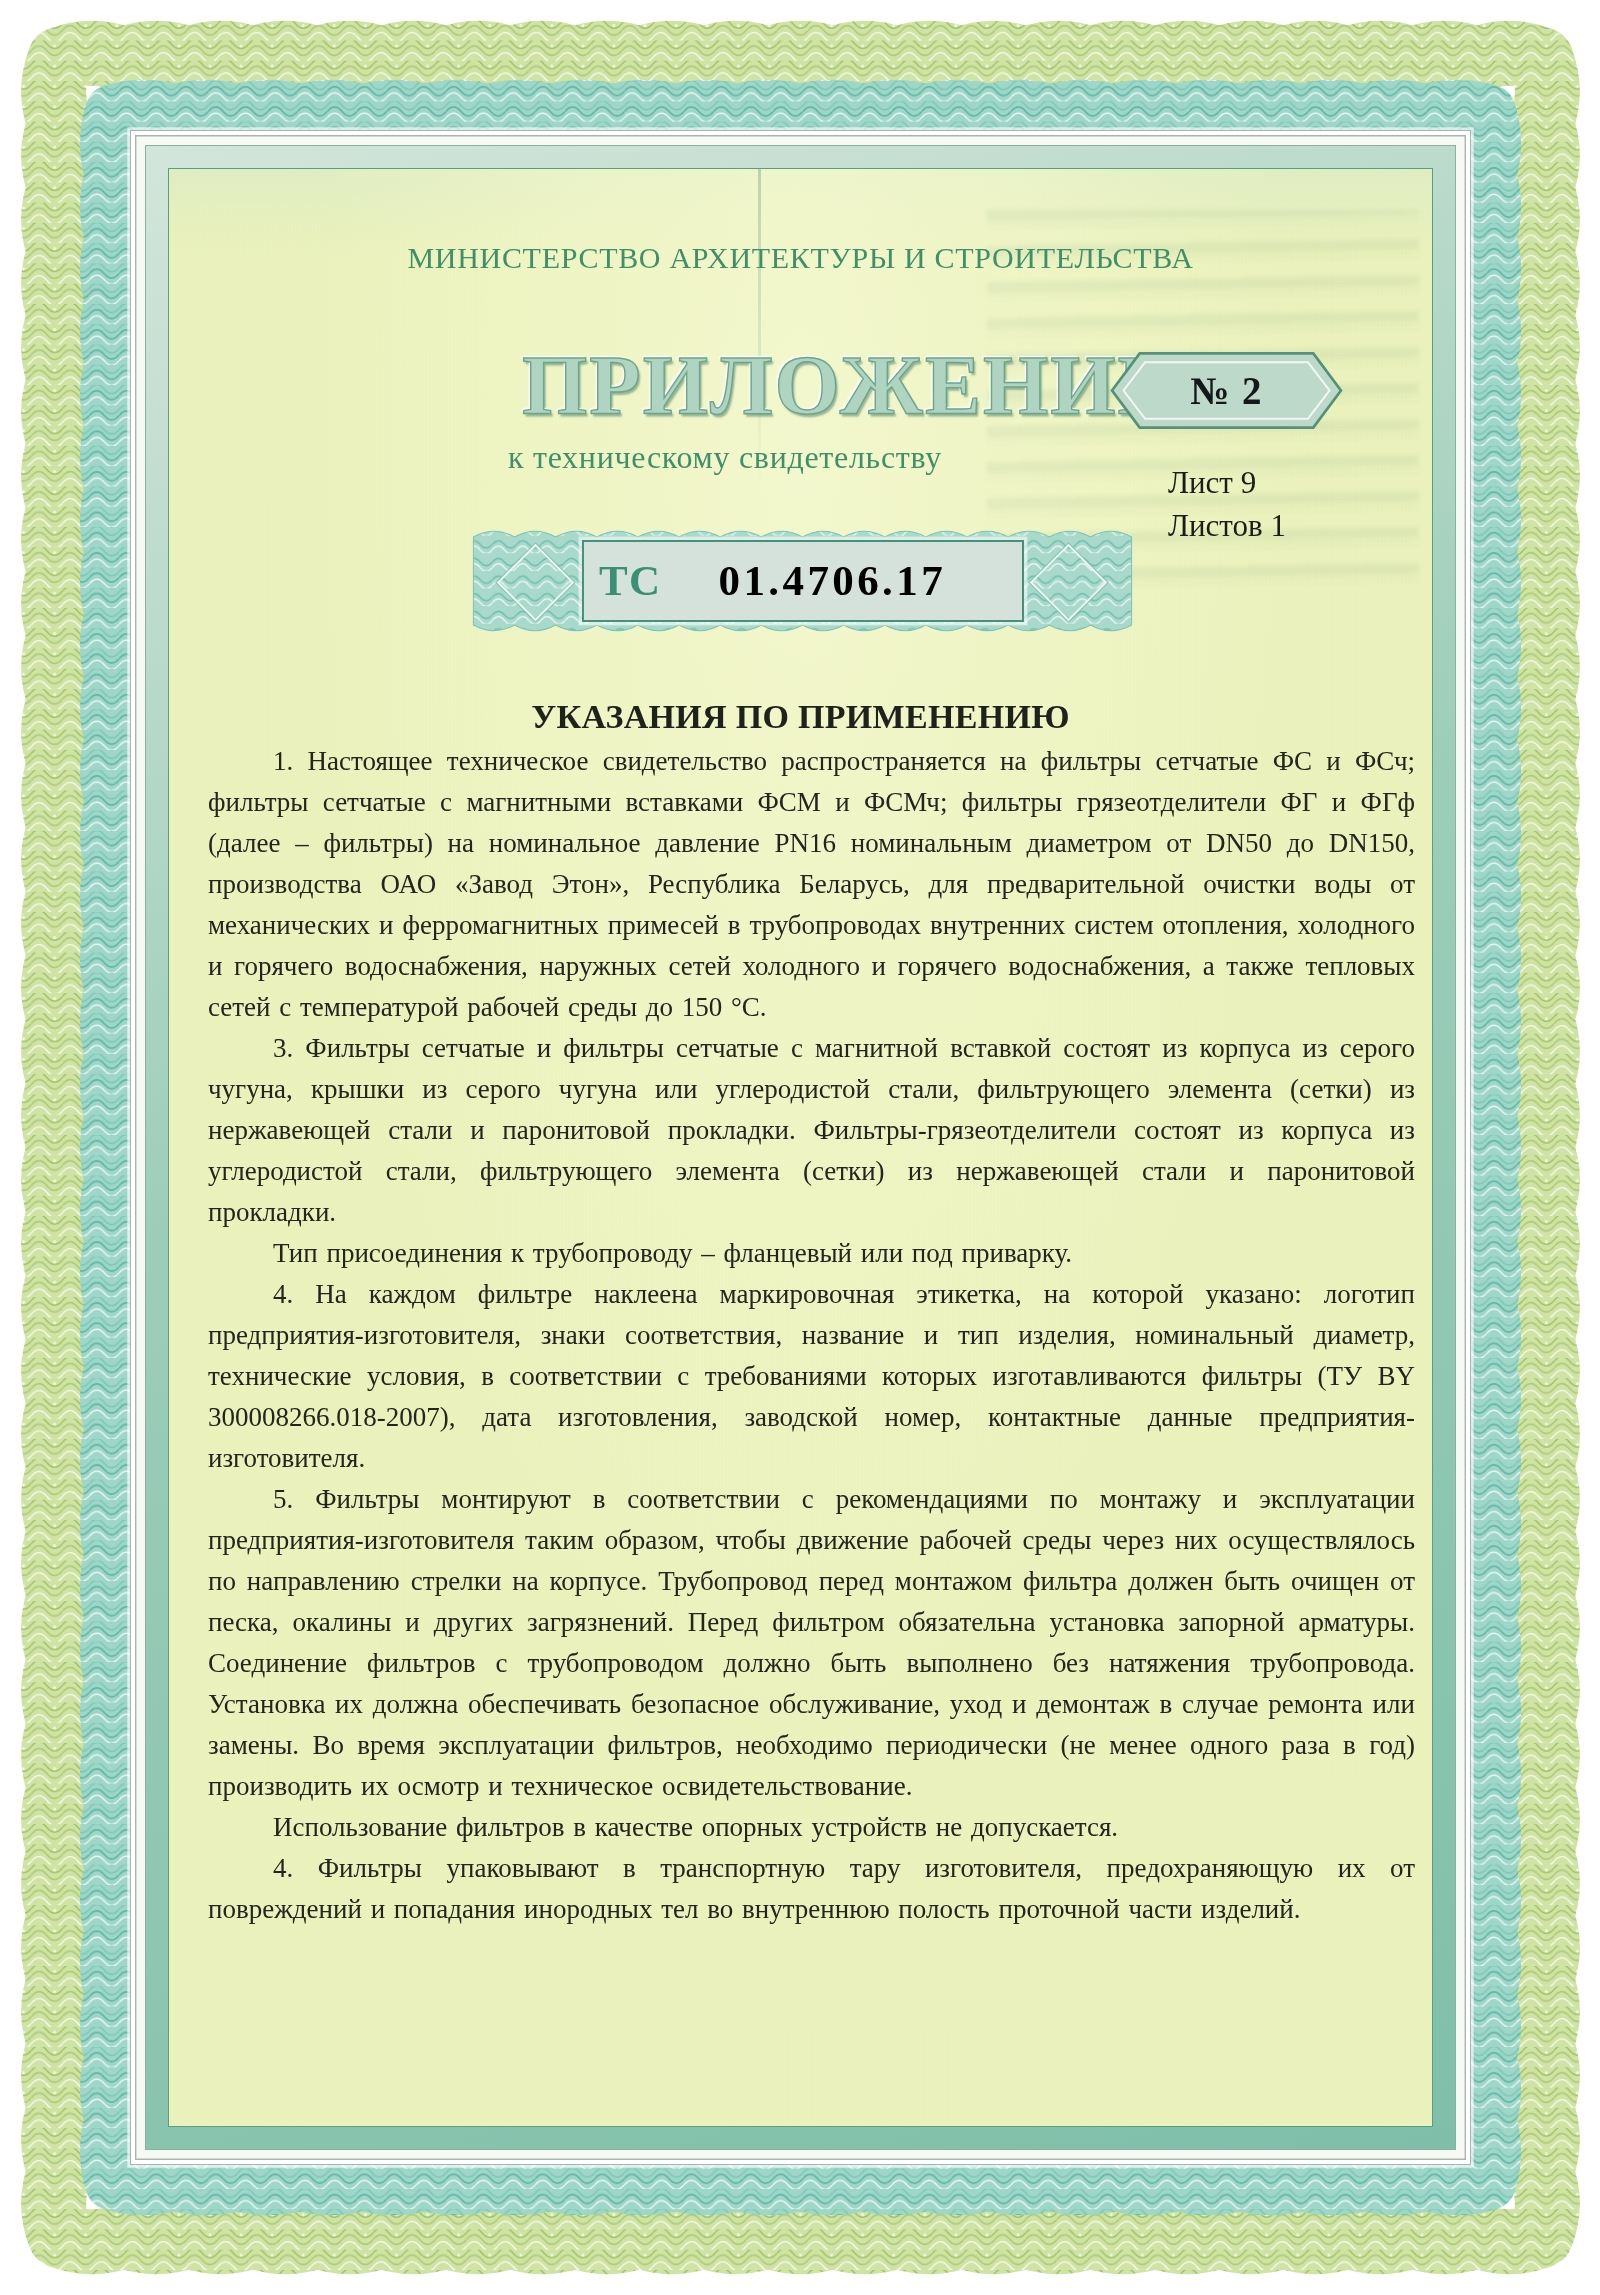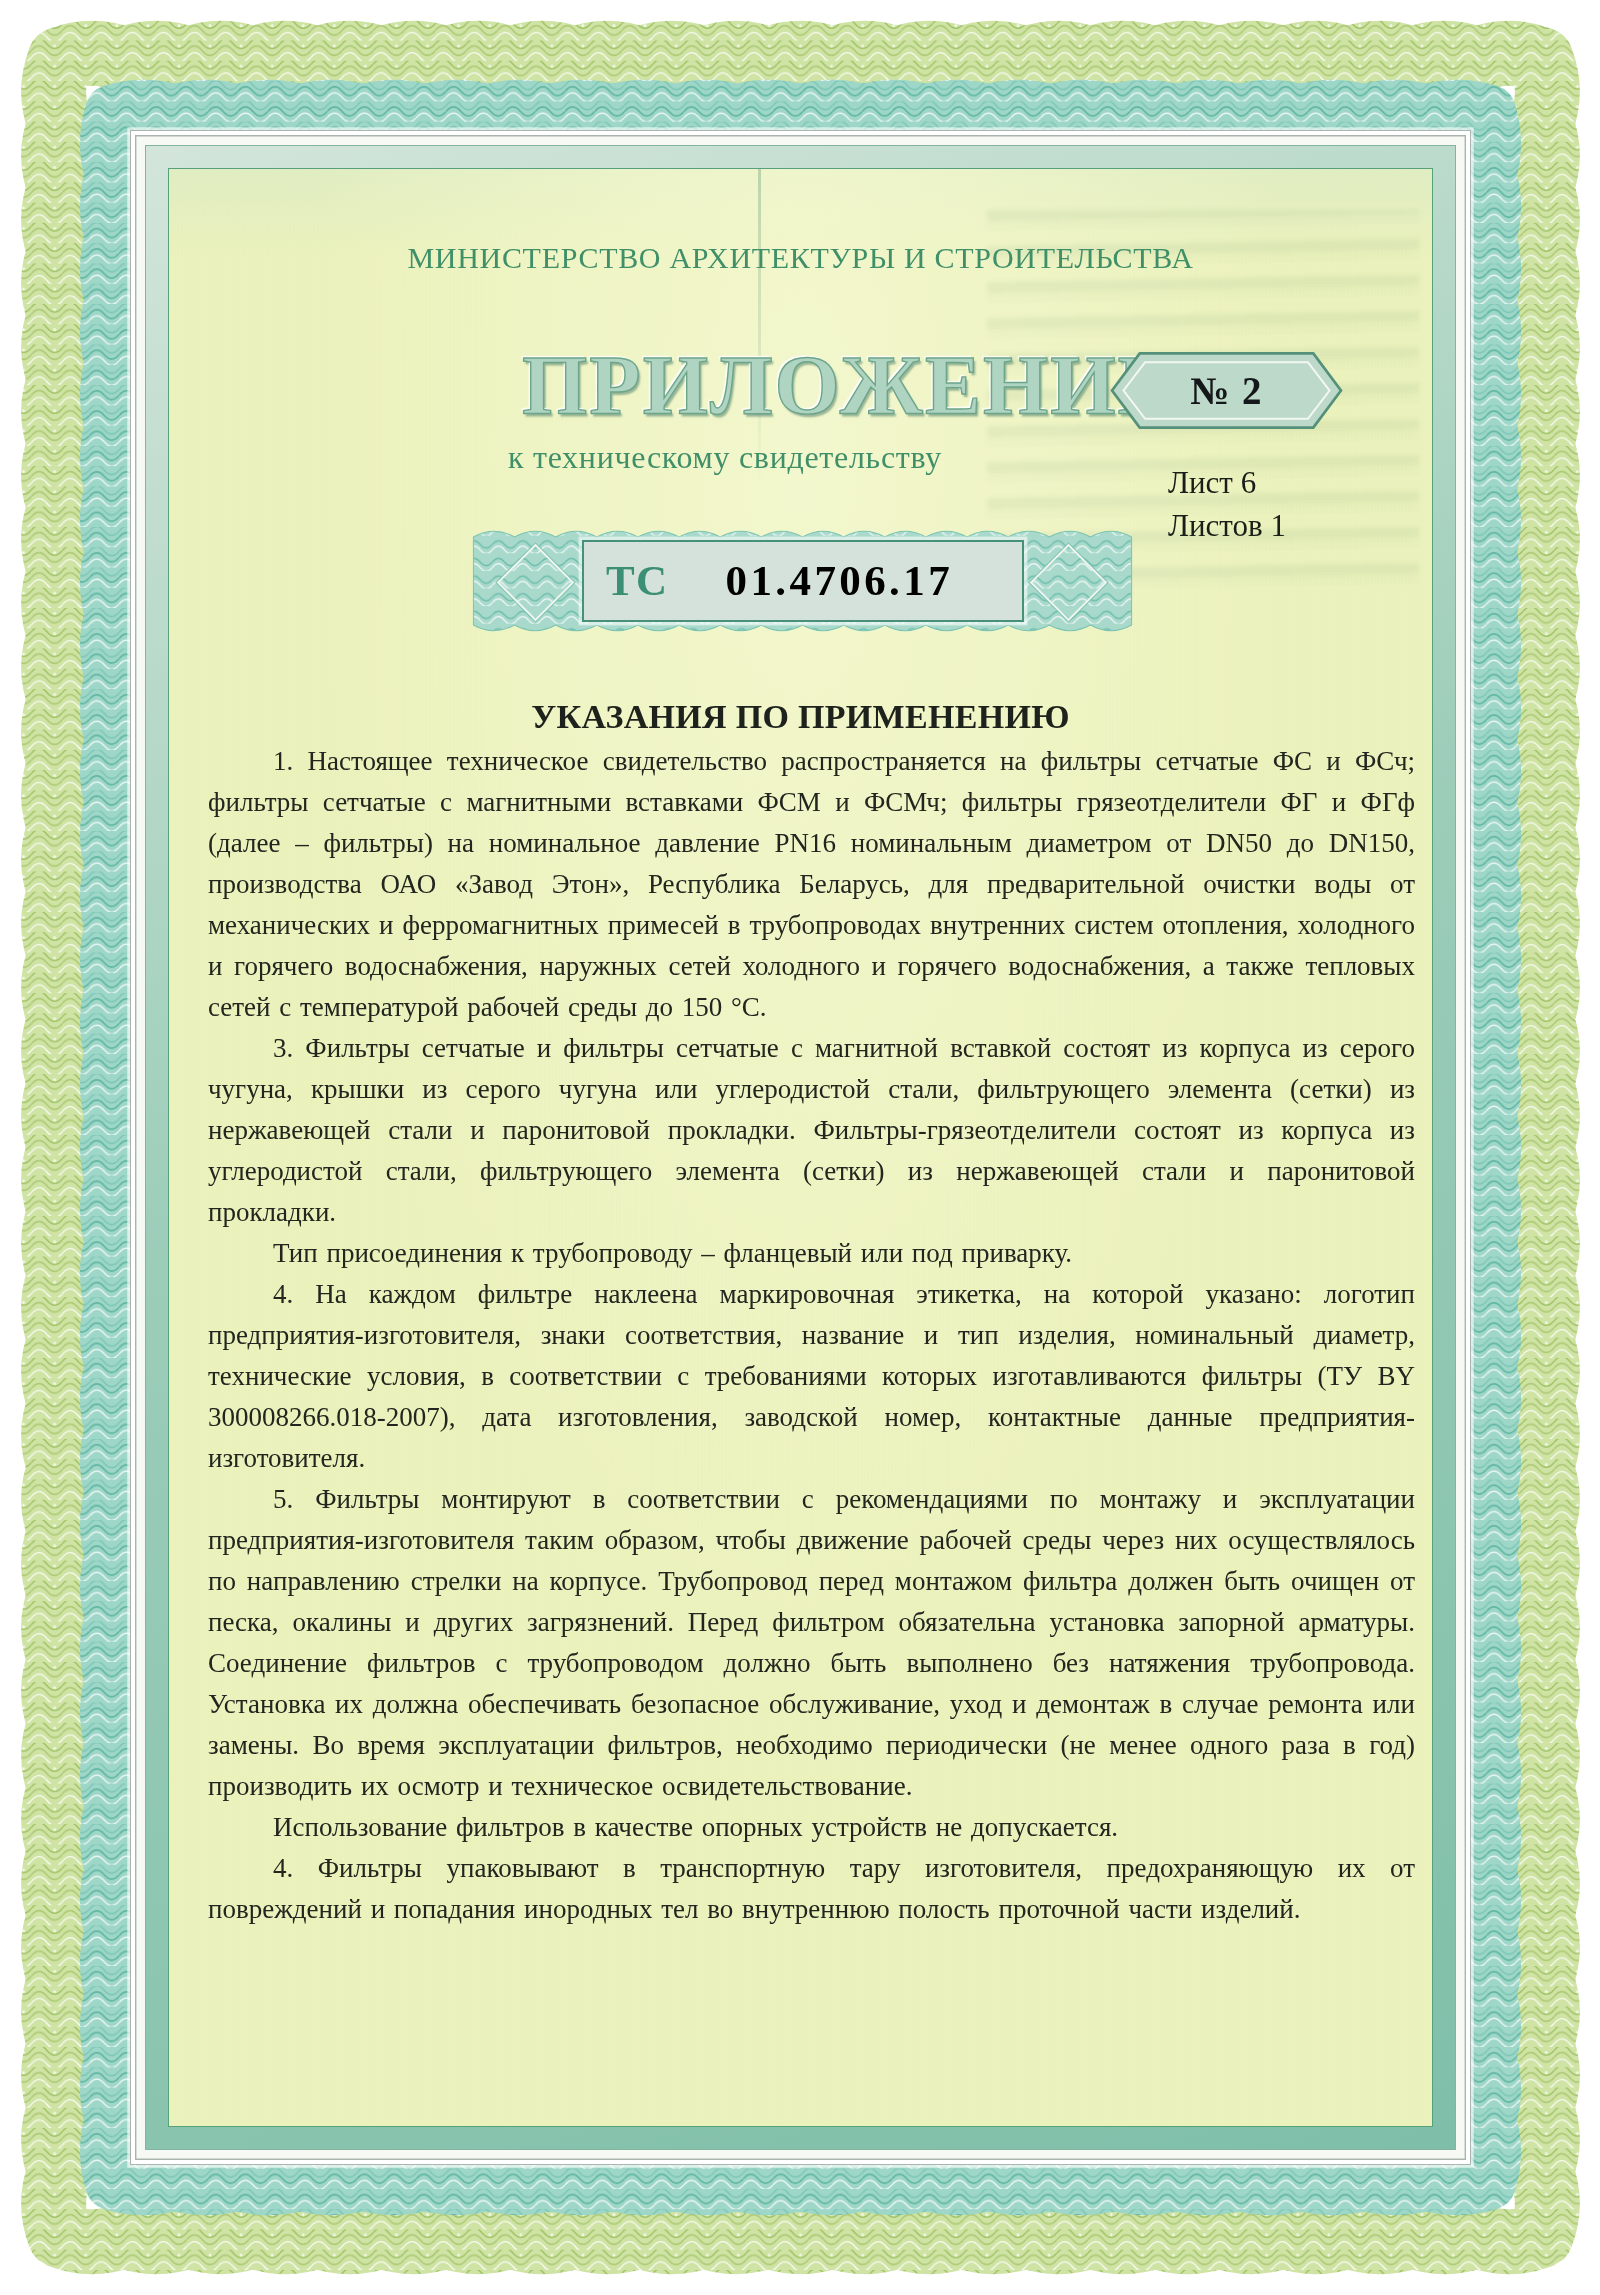--- a/index.html
+++ b/index.html
@@ -91,21 +91,21 @@
     position:absolute;top:37px;width:51px;height:51px;
     border:2.7px solid #eef5ef;outline:1.4px solid #84c5b2;
     transform:rotate(45deg);
   }
   .d-left{left:40px;} .d-right{left:573px;}
   .tc-inner{
     position:absolute;left:114px;top:21.6px;width:442px;height:82px;box-sizing:border-box;
     background:var(--tc-inner-bg,#d5e2db);
     border:2px solid #47907a;
     box-shadow:0 0 0 3.4px rgba(255,255,255,.55);
-    display:flex;align-items:center;padding-left:22px;gap:57px;
+    display:flex;align-items:center;padding-left:15px;gap:57px;
   }
   .tc-prefix{font-size:43px;font-weight:700;letter-spacing:1.4px;color:var(--tc-teal-text,#3b8f74);}
   .tc-number{font-size:43px;font-weight:700;letter-spacing:3.4px;color:#000000;text-align:right;}
 
   .section-heading{
     position:absolute;top:529px;left:0;width:100%;
     text-align:center;font-size:34px;font-weight:700;letter-spacing:0.3px;
     color:var(--text-black,#1e221c);
   }
 
@@ -164,21 +164,21 @@
       <svg viewBox="0 0 345 120" preserveAspectRatio="none">
         <polygon points="3,60 44,5 301,5 342,60 301,115 44,115" fill="#bdd9c9" stroke="#55917a" stroke-width="4"></polygon>
         <polygon points="20,60 52,18 293,18 325,60 293,102 52,102" fill="none" stroke="#f4f8f4" stroke-width="3"></polygon>
       </svg>
       <span class="badge-text">№ 2</span>
     </div>
 
     <div class="subtitle">к техническому свидетельству</div>
 
     <div class="sheet-block">
-      <div>Лист 6</div>
+      <div>Лист 9</div>
       <div>Листов 1</div>
     </div>
 
     <div class="tc-banner">
       <svg class="tc-lace" viewBox="0 0 990 186" preserveAspectRatio="none">
         <path id="tc-band-path" fill="url(#patT2)" stroke="#7cc4b2" stroke-width="1.5" d="M 8 28 Q 38.4 11 68.9 28 Q 99.3 11 129.8 28 Q 160.2 11 190.6 28 Q 221.1 11 251.5 28 Q 281.9 11 312.4 28 Q 342.8 11 373.3 28 Q 403.7 11 434.1 28 Q 464.6 11 495.0 28 Q 525.4 11 555.9 28 Q 586.3 11 616.8 28 Q 647.2 11 677.6 28 Q 708.1 11 738.5 28 Q 768.9 11 799.4 28 Q 829.8 11 860.3 28 Q 890.7 11 921.1 28 Q 951.6 11 982.0 28 L 982 158 Q 951.6 175 921.1 158 Q 890.7 175 860.3 158 Q 829.8 175 799.4 158 Q 768.9 175 738.5 158 Q 708.1 175 677.6 158 Q 647.2 175 616.8 158 Q 586.3 175 555.9 158 Q 525.4 175 495.0 158 Q 464.6 175 434.1 158 Q 403.7 175 373.3 158 Q 342.8 175 312.4 158 Q 281.9 175 251.5 158 Q 221.1 175 190.6 158 Q 160.2 175 129.8 158 Q 99.3 175 68.9 158 Q 38.4 175 8.0 158 Z"></path>
       </svg>
       <div class="diamond d-left"></div>
       <div class="diamond d-right"></div>
       <div class="tc-inner">

